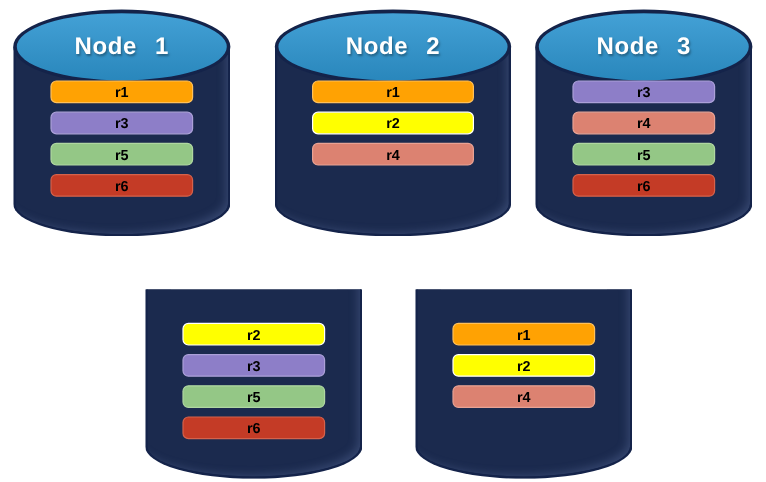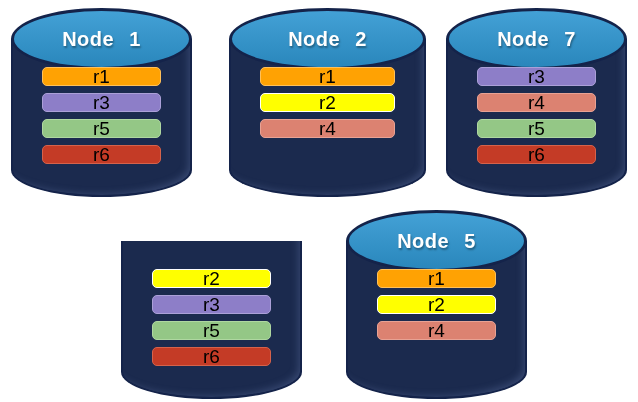--- a/index.html
+++ b/index.html
@@ -72,22 +72,22 @@
     height: 17px;
     border-radius: 5px;
     border: 1.5px solid;
     box-sizing: content-box;
     display: flex;
     align-items: center;
     justify-content: center;
   }
   .bar span {
     color: var(--bar-label-color, #000000);
-    font-size: 19px;
-    font-weight: normal;
+    font-size: 12px;
+    font-weight: bold;
     line-height: 1;
   }
 </style>
 </head>
 <body>
 
 <div class="canvas">
 
   <div class="cylinder pos-1">
     <div class="cyl-body"></div>
@@ -124,21 +124,21 @@
         </div>
         <div class="bar" style="background: rgb(220, 130, 113); border-color: rgb(232, 162, 148);">
           <span>r4</span>
         </div>
       </div>
   </div>
 
   <div class="cylinder pos-3">
     <div class="cyl-body"></div>
     <div class="cyl-top">
-      <span class="node-label">Node 7</span>
+      <span class="node-label">Node 3</span>
     </div>
     <div class="bars">
         <div class="bar" style="background: rgb(141, 126, 200); border-color: rgb(171, 160, 216);">
           <span>r3</span>
         </div>
         <div class="bar" style="background: rgb(220, 130, 113); border-color: rgb(232, 162, 148);">
           <span>r4</span>
         </div>
         <div class="bar" style="background: rgb(148, 199, 134); border-color: rgb(175, 215, 161);">
           <span>r5</span>
@@ -162,23 +162,20 @@
           <span>r5</span>
         </div>
         <div class="bar" style="background: rgb(196, 59, 38); border-color: rgb(213, 98, 75);">
           <span>r6</span>
         </div>
       </div>
   </div>
 
   <div class="cylinder pos-5">
     <div class="cyl-body"></div>
-    <div class="cyl-top">
-      <span class="node-label">Node 5</span>
-    </div>
     <div class="bars">
         <div class="bar" style="background: rgb(255, 162, 3); border-color: rgb(255, 192, 90);">
           <span>r1</span>
         </div>
         <div class="bar" style="background: rgb(255, 255, 0); border-color: rgb(255, 255, 255);">
           <span>r2</span>
         </div>
         <div class="bar" style="background: rgb(220, 130, 113); border-color: rgb(232, 162, 148);">
           <span>r4</span>
         </div>

